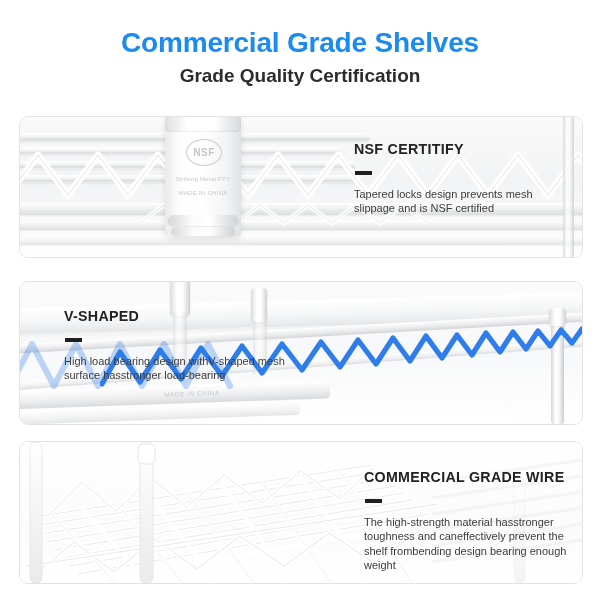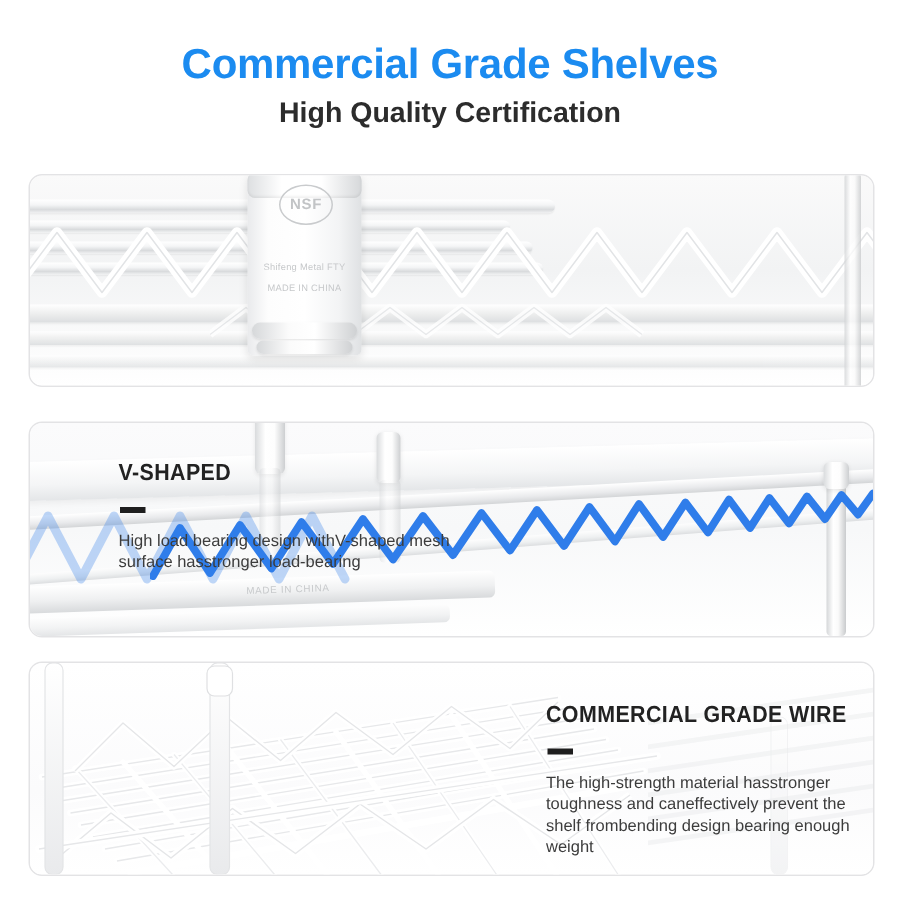--- a/index.html
+++ b/index.html
@@ -74,21 +74,21 @@
     position:absolute;left:0;top:0;width:76px;height:17px;border-radius:5px;
     background:linear-gradient(90deg,#dddfe1,#ffffff 30%,#ffffff 65%,#d6d8da);
     box-shadow:inset 0 -1px 2px rgba(0,0,0,.07);
   }
   .clip-ring{
     position:absolute;left:3px;width:70px;height:11px;border-radius:7px;
     background:linear-gradient(90deg,#d6d8da,#fbfbfb 35%,#ffffff 60%,#cfd1d3);
     box-shadow:0 1px 2px rgba(0,0,0,.10);
   }
   .nsf-oval{
-    position:absolute;left:21px;top:8px;width:34px;height:25px;
+    position:absolute;left:21px;top:24px;width:34px;height:25px;
     border:1.3px solid #c9cbcd;border-radius:50%;
     display:flex;align-items:center;justify-content:center;
     font-size:10px;font-weight:bold;color:#c2c4c6;letter-spacing:.5px;
     font-family:"Liberation Sans", sans-serif;
   }
   .clip-line1,.clip-line2{
     position:absolute;width:76px;text-align:center;
     font-size:6.2px;color:#c6c8ca;letter-spacing:.2px;
     font-family:"Liberation Sans", sans-serif;
   }
@@ -128,21 +128,21 @@
   .p3bg{position:absolute;inset:0;background:
     linear-gradient(180deg,#ffffff 0%,#fbfbfc 60%,#ffffff 100%);}
 </style>
 </head>
 <body>
 
 <div class="page">
 
   <div class="header">
     <div class="h-title">Commercial Grade Shelves</div>
-    <div class="h-sub">High Quality Certification</div>
+    <div class="h-sub">Grade Quality Certification</div>
   </div>
 
   <div class="panel" id="panel-nsf">
 
     <div class="photo">
       <div class="p1bg"></div>
 
       <div class="p1-hrod" style="top:16px;"></div>
       <div class="p1-hrod" style="top:30px;width:330px;height:8px;"></div>
       <div class="p1-hrod" style="top:44px;width:345px;height:8px;"></div>
@@ -172,20 +172,25 @@
         <div class="clip-ring" style="top:112px;height:9px;left:6px;width:64px;"></div>
         <div class="nsf-oval">NSF</div>
         <div class="clip-line1">Shifeng Metal FTY</div>
         <div class="clip-line2">MADE IN CHINA</div>
       </div>
 
       <div class="rod" style="right:8px;top:-4px;width:11px;height:150px;
         background:linear-gradient(90deg,#cfd1d3,#ffffff 35%,#fafafa 62%,#c6c8ca);opacity:.75;"></div>
     </div>
 
+    <div class="txt-block" style="left:334px;top:22px;">
+      <div class="t-head">NSF CERTITIFY</div>
+      <div class="t-dash"></div>
+      <div class="t-body">Tapered locks design prevents mesh slippage and is NSF certified</div>
+    </div>
   </div>
 
   <div class="panel" id="panel-vshape">
 
     <div class="photo">
       <div class="p2bg"></div>
 
       <div class="p2-shelf"></div>
       <div class="p2-edge"></div>
 
@@ -213,21 +218,21 @@
       <div class="p2-clip" style="right:16px;top:26px;height:18px;width:17px;"></div>
 
       <div class="rod" style="left:-20px;top:104px;width:330px;height:18px;transform:rotate(-2deg);
            background:linear-gradient(180deg,#ffffff,#eff0f1 55%,#d8dadc);border-radius:4px;"></div>
       <div style="position:absolute;left:112px;top:108px;width:120px;text-align:center;
            font-size:6.5px;color:#c7c9cb;letter-spacing:.5px;transform:rotate(-2deg);">MADE IN CHINA</div>
       <div class="rod" style="left:-20px;top:126px;width:300px;height:12px;transform:rotate(-2deg);
            background:linear-gradient(180deg,#fdfdfd,#f0f1f2 55%,#dfe1e3);border-radius:4px;opacity:.85;"></div>
     </div>
 
-    <div class="txt-block" style="left:59px;top:24px;">
+    <div class="txt-block" style="left:44px;top:24px;">
       <div class="t-head">V-SHAPED</div>
       <div class="t-dash"></div>
       <div class="t-body" style="max-width:232px;">High load bearing design withV-shaped mesh surface hasstronger load-bearing</div>
     </div>
   </div>
 
   <div class="panel" id="panel-wire">
 
     <div class="photo">
       <div class="p3bg"></div>

